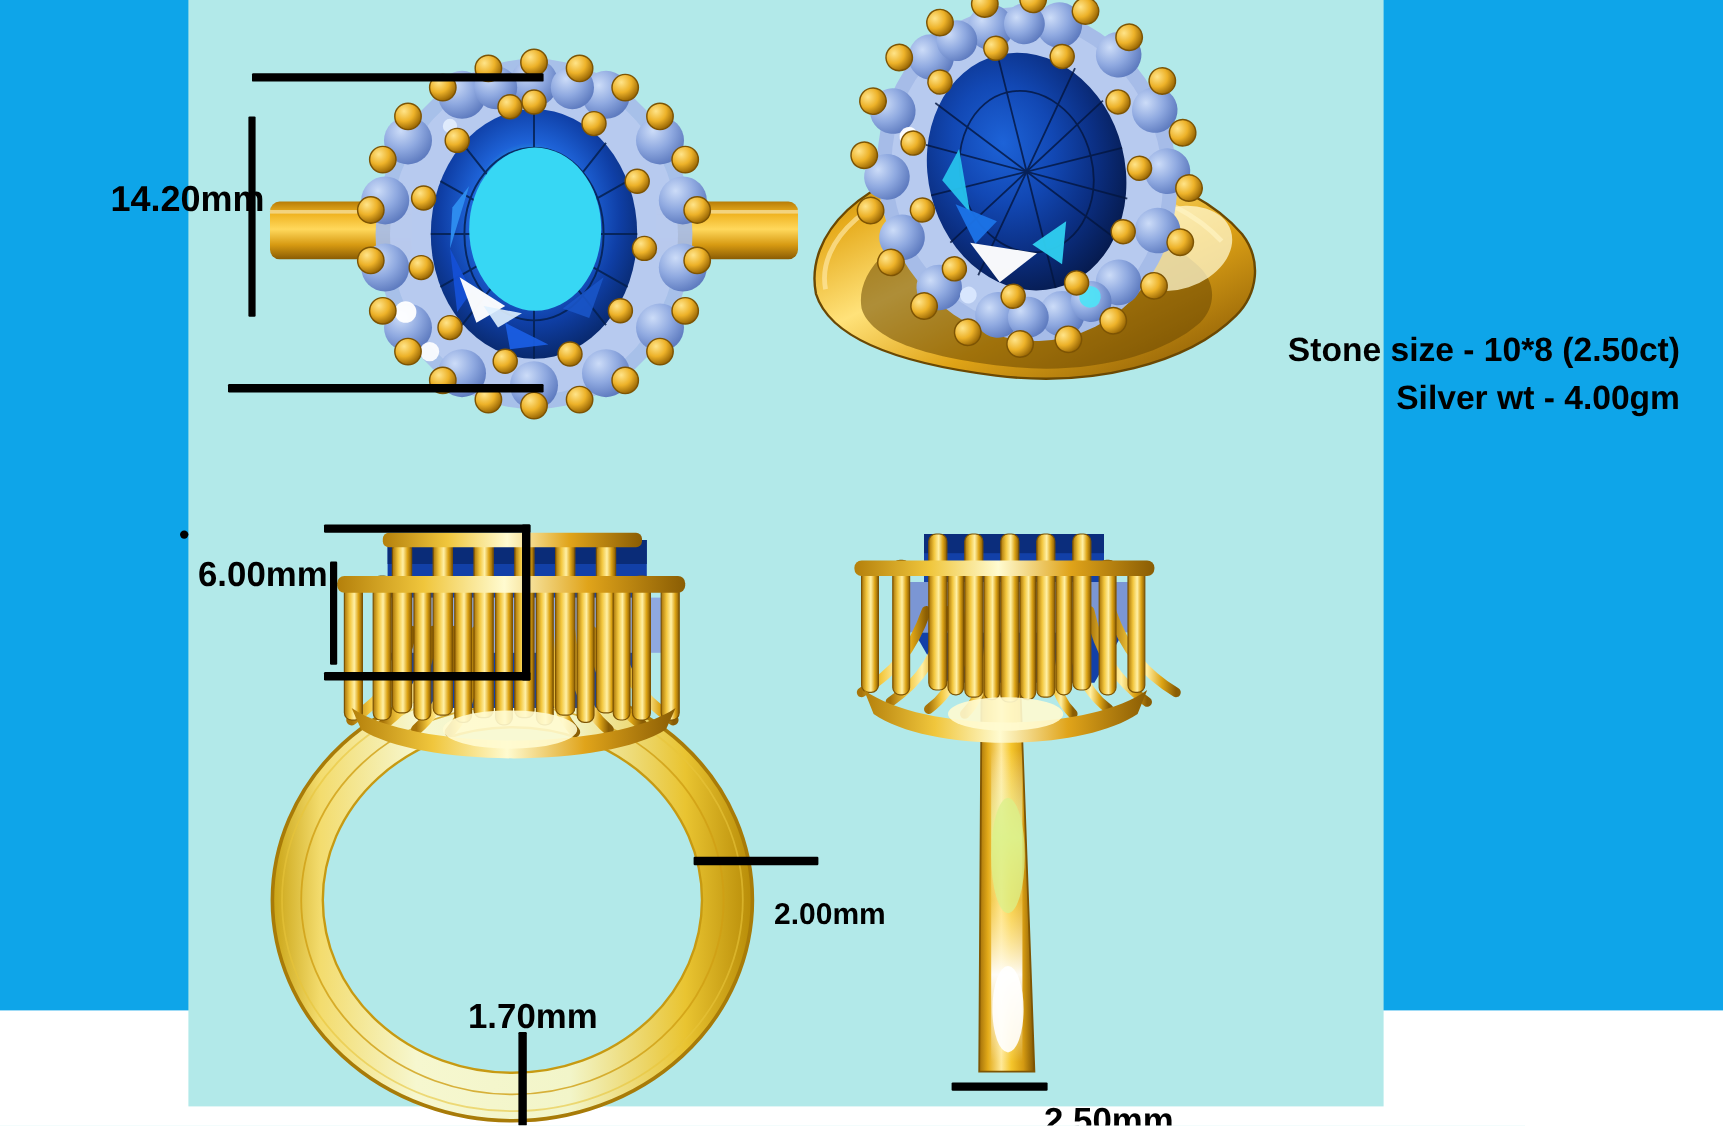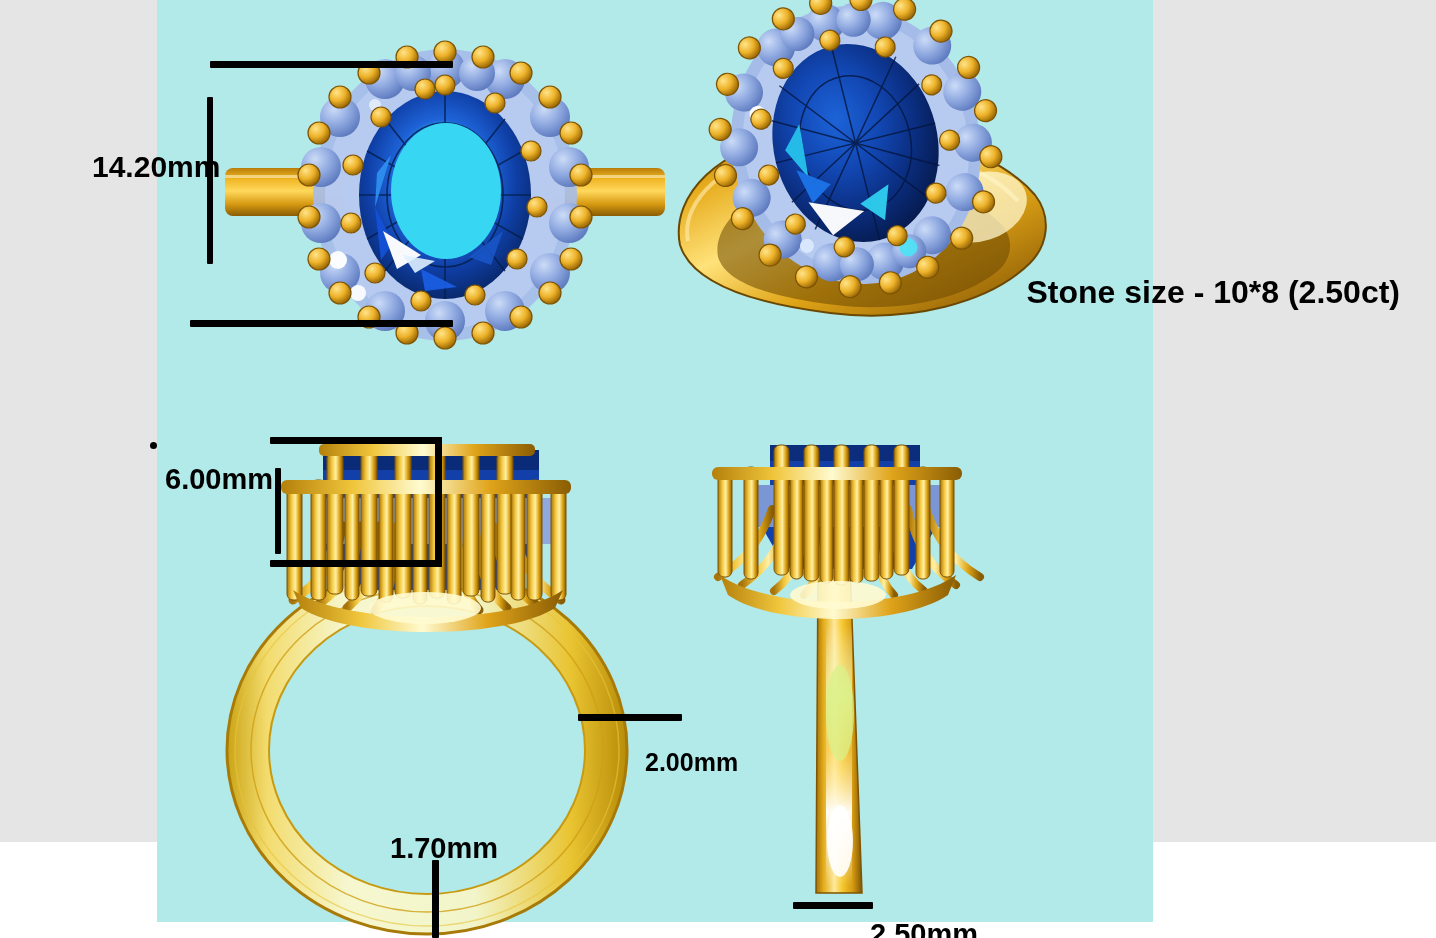--- a/index.html
+++ b/index.html
@@ -1,34 +1,34 @@
 <!DOCTYPE html>
 <html><head>
 <meta charset="utf-8">
 <style>
   html,body{margin:0;padding:0;background:#ffffff;}
   body{width:1436px;height:938px;position:relative;overflow:hidden;
        font-family:"Liberation Sans","DejaVu Sans",sans-serif;}
 
-  #stage{position:absolute;left:0;top:0;width:1436px;height:842px;background:#e5e5e5;}
+  #stage{position:absolute;left:0;top:0;width:1436px;height:842px;background:#0ea5e9;}
 
   
   .panel{position:absolute;left:157px;top:0;width:996px;height:922px;background:#b2e9e9;}
 
   
   .hline{position:absolute;background:#000;height:7px;border-radius:1px;}
   .vline{position:absolute;background:#000;width:7px;border-radius:1px;}
   .dot{position:absolute;width:7px;height:7px;background:#000;border-radius:50%;}
 
   .dimlabel{position:absolute;color:#000;font-weight:bold;white-space:nowrap;
             font-family:"Liberation Sans","DejaVu Sans",sans-serif;}
 
   
   .spec{position:absolute;right:36px;text-align:right;color:#000;font-weight:bold;
-        font-size:32px;line-height:40px;white-space:nowrap;
+        font-size:28px;line-height:40px;white-space:nowrap;
         font-family:"Liberation Sans","DejaVu Sans",sans-serif;}
 
   
   .ring{position:absolute;}
   svg{display:block;overflow:visible;}
 </style>
 </head>
 <body>
 
 <div id="stage">
@@ -280,20 +280,21 @@
           <circle cx="104" cy="158" r="10"></circle>
             <circle cx="110" cy="102" r="10"></circle>
           <circle cx="144" cy="58" r="10"></circle>
         </g>
       </g>
     </svg>
   </div>
 
   <div class="spec" style="top:272px;">
     <div>Stone size - 10*8 (2.50ct)</div>
+    <div>Silver wt - 4.00gm</div>
   </div>
 
   <div class="ring" style="left:215px;top:440px;width:450px;height:500px;">
     <svg width="450" height="500" viewBox="0 0 450 500">
       <defs>
         <linearGradient id="bandSide" x1="0" y1="0" x2="1" y2="0">
           <stop offset="0%" stop-color="#caa415"></stop>
           <stop offset="10%" stop-color="#f3dc6e"></stop>
           <stop offset="30%" stop-color="#f6f7cf"></stop>
           <stop offset="62%" stop-color="#f2f5c9"></stop>

